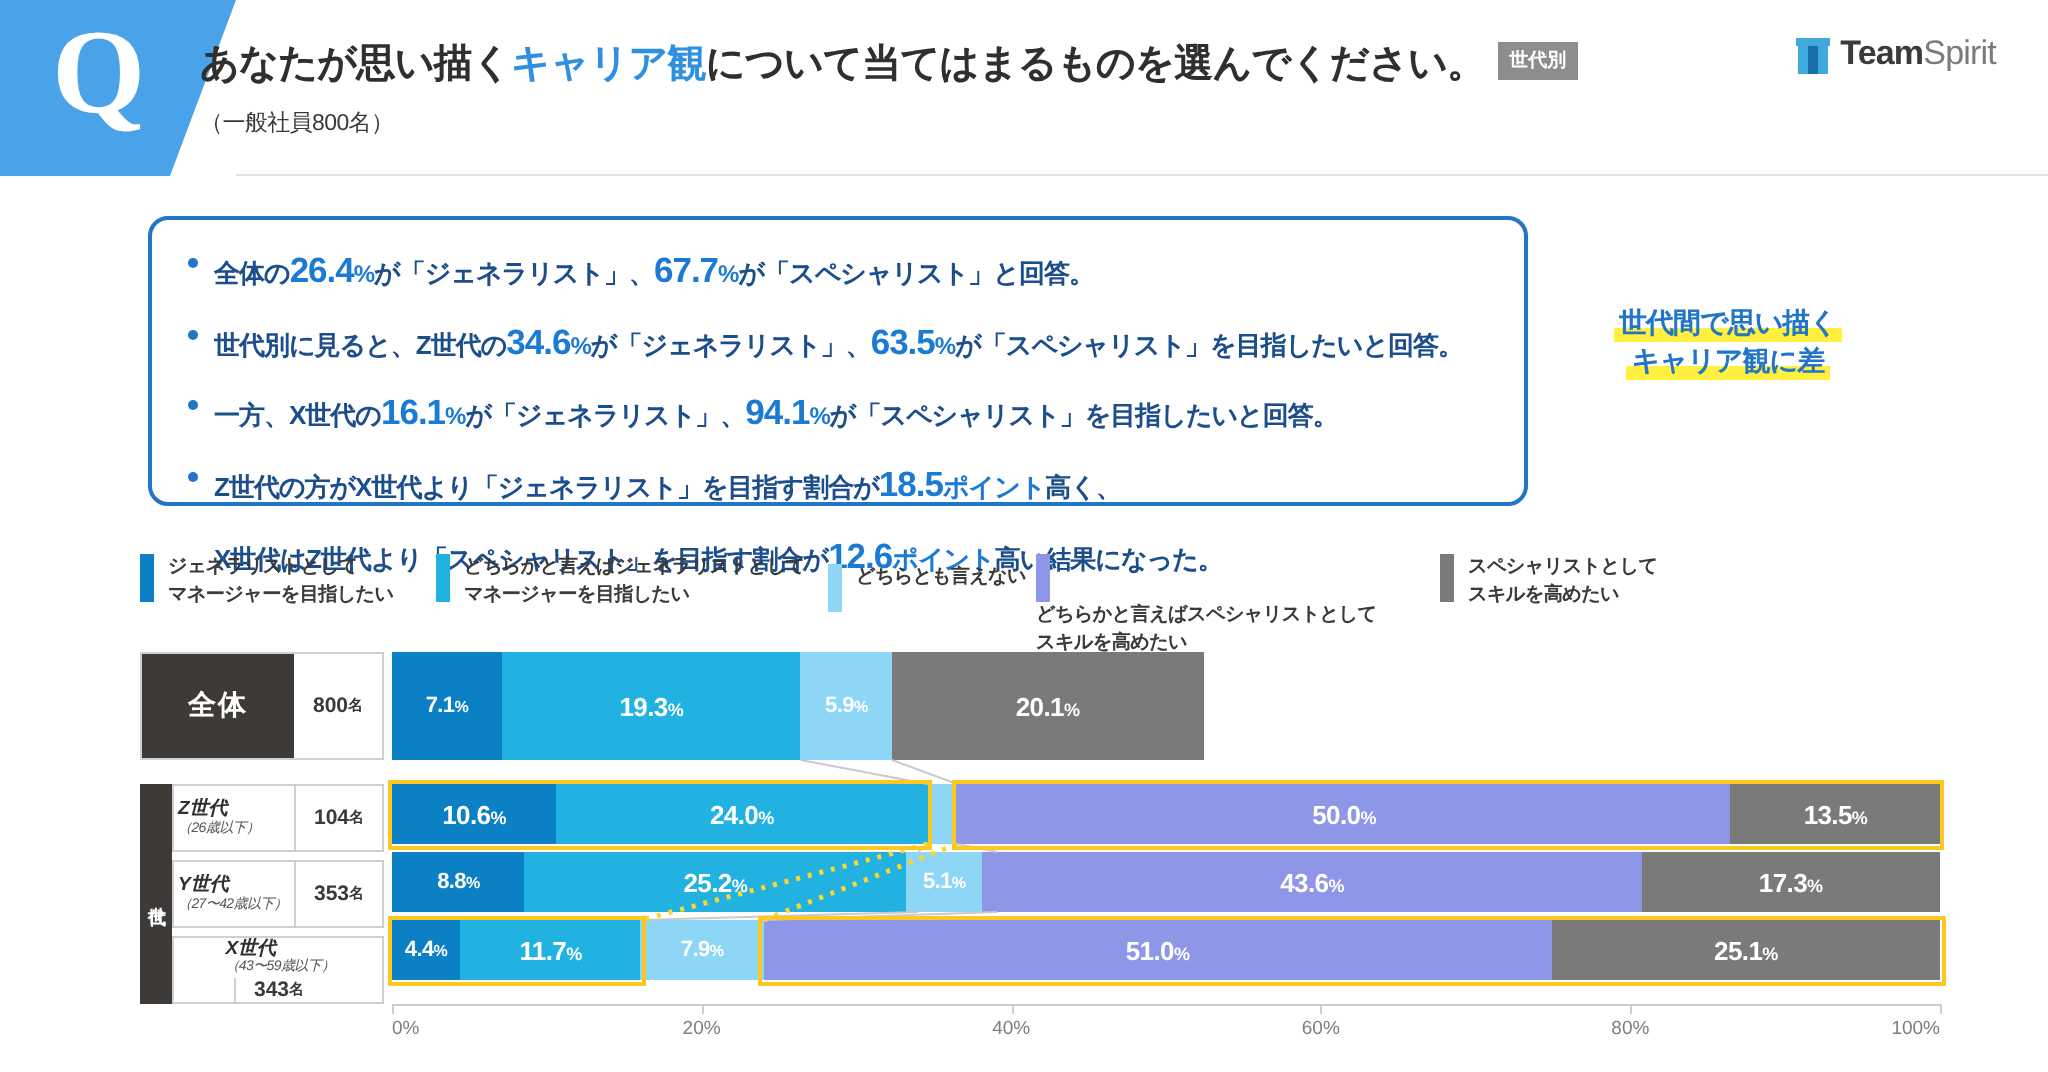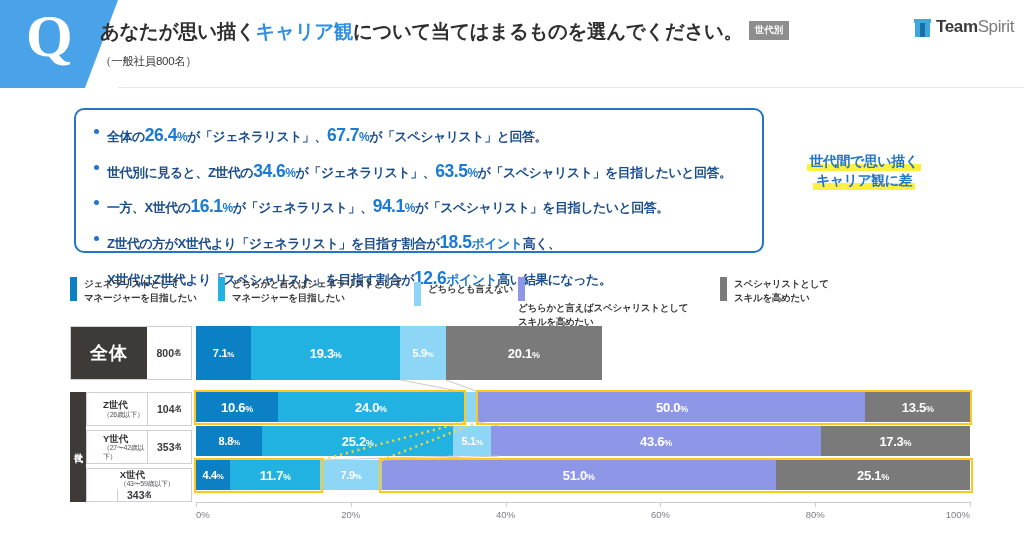--- a/index.html
+++ b/index.html
@@ -27,21 +27,21 @@
   #title-wrap { position: absolute; left: 100px; top: 18px; width: 700px; }
   #title-line { font-size: 19.5px; font-weight: bold; color: #2f2f2f; letter-spacing: -0.4px; white-space: nowrap; }
   #title-line .hl { color: #2f8fe0; }
   #gen-badge {
     display: inline-block; vertical-align: 5px; margin-left: 6px;
     background: #8d8d8d; color: #ffffff; font-size: 9.5px; font-weight: bold;
     padding: 3px 6px 3px 6px; letter-spacing: 0px;
   }
   #subtitle { margin-top: 9px; font-size: 11.5px; color: #3a3a3a; letter-spacing: -0.3px; }
 
-  #logo { position: absolute; right: 10px; top: 17px; display: flex; align-items: flex-end; gap: 5px; }
+  #logo { position: absolute; right: 26px; top: 17px; display: flex; align-items: flex-end; gap: 5px; }
   #logo-mark { position: relative; width: 17px; height: 18px; }
   #logo-mark .lm-top { position:absolute; left:0; top:0; width:17px; height:4px; background:#3fa9dc; }
   #logo-mark .lm-l { position:absolute; left:1px; top:4px; width:5px; height:14px; background:#3fa9dc; }
   #logo-mark .lm-r { position:absolute; left:11px; top:4px; width:5px; height:14px; background:#3fa9dc; }
   #logo-mark .lm-c { position:absolute; left:6px; top:4px; width:5px; height:14px; background:#1b6fa8; }
   #logo-text { font-size: 17px; color: #4a4a4a; letter-spacing: -0.4px; }
   #logo-text b { color: #3a3a3a; font-weight: bold; }
   #logo-text span.light { color: #7b7b7b; font-weight: normal; }
   #header-rule { position:absolute; left:118px; top:87px; width:906px; height:1px; background:#e4e4ea; }
 
@@ -89,42 +89,42 @@
   #chart { position: absolute; left: 70px; top: 326px; width: 900px; height: 200px; }
 
   
   #total-label {
     position: absolute; left: 0px; top: 0px; width: 122px; height: 54px;
     display: flex; border: 1px solid #cfcfd6; background: #fff;
   }
   #total-label .tl-dark {
     width: 76px; background: #3d3a38; color: #fff;
     display: flex; align-items: center; justify-content: center;
-    font-size: 18px; font-weight: bold; letter-spacing: 1px;
+    font-size: 14px; font-weight: bold; letter-spacing: 1px;
   }
   #total-label .tl-n {
     flex: 1; display: flex; align-items: center; justify-content: center;
     font-size: 10.5px; font-weight: bold; color: #3a3a3a;
   }
   #total-label .tl-n i { font-style: normal; font-size: 7.5px; }
 
   #gen-group { position: absolute; left: 0px; top: 66px; width: 122px; height: 110px; display: flex; }
   #gen-side {
     width: 16px; background: #3d3a38; color: #fff; flex: none;
     display: flex; align-items: center; justify-content: center;
     font-size: 9px; font-weight: bold;
   }
   #gen-side span { writing-mode: vertical-rl; letter-spacing: 1px; }
   #gen-rows { flex: 1; display: flex; flex-direction: column; }
   .gen-row {
     flex: 1; display: flex; align-items: center; border: 1px solid #cfcfd6;
     background: #fff; margin-bottom: 4px;
   }
   .gen-row:last-child { margin-bottom: 0; flex-direction: column; }
-  .gr-name { flex: 1; padding-left: 16px; }
+  .gr-name { flex: 1; padding-left: 2px; font-style: italic; }
   .gr-name .n1 { font-size: 9.5px; font-weight: bold; color: #2f2f2f; line-height: 1.2; }
   .gr-name .n2 { font-size: 7px; color: #55555a; line-height: 1.2; letter-spacing: -0.3px; }
   .gr-n {
     width: 44px; border-left: 1px solid #cfcfd6; height: 100%;
     display: flex; align-items: center; justify-content: center;
     font-size: 10.5px; font-weight: bold; color: #3a3a3a;
   }
   .gr-n i { font-style: normal; font-size: 7.5px; }
 
   

